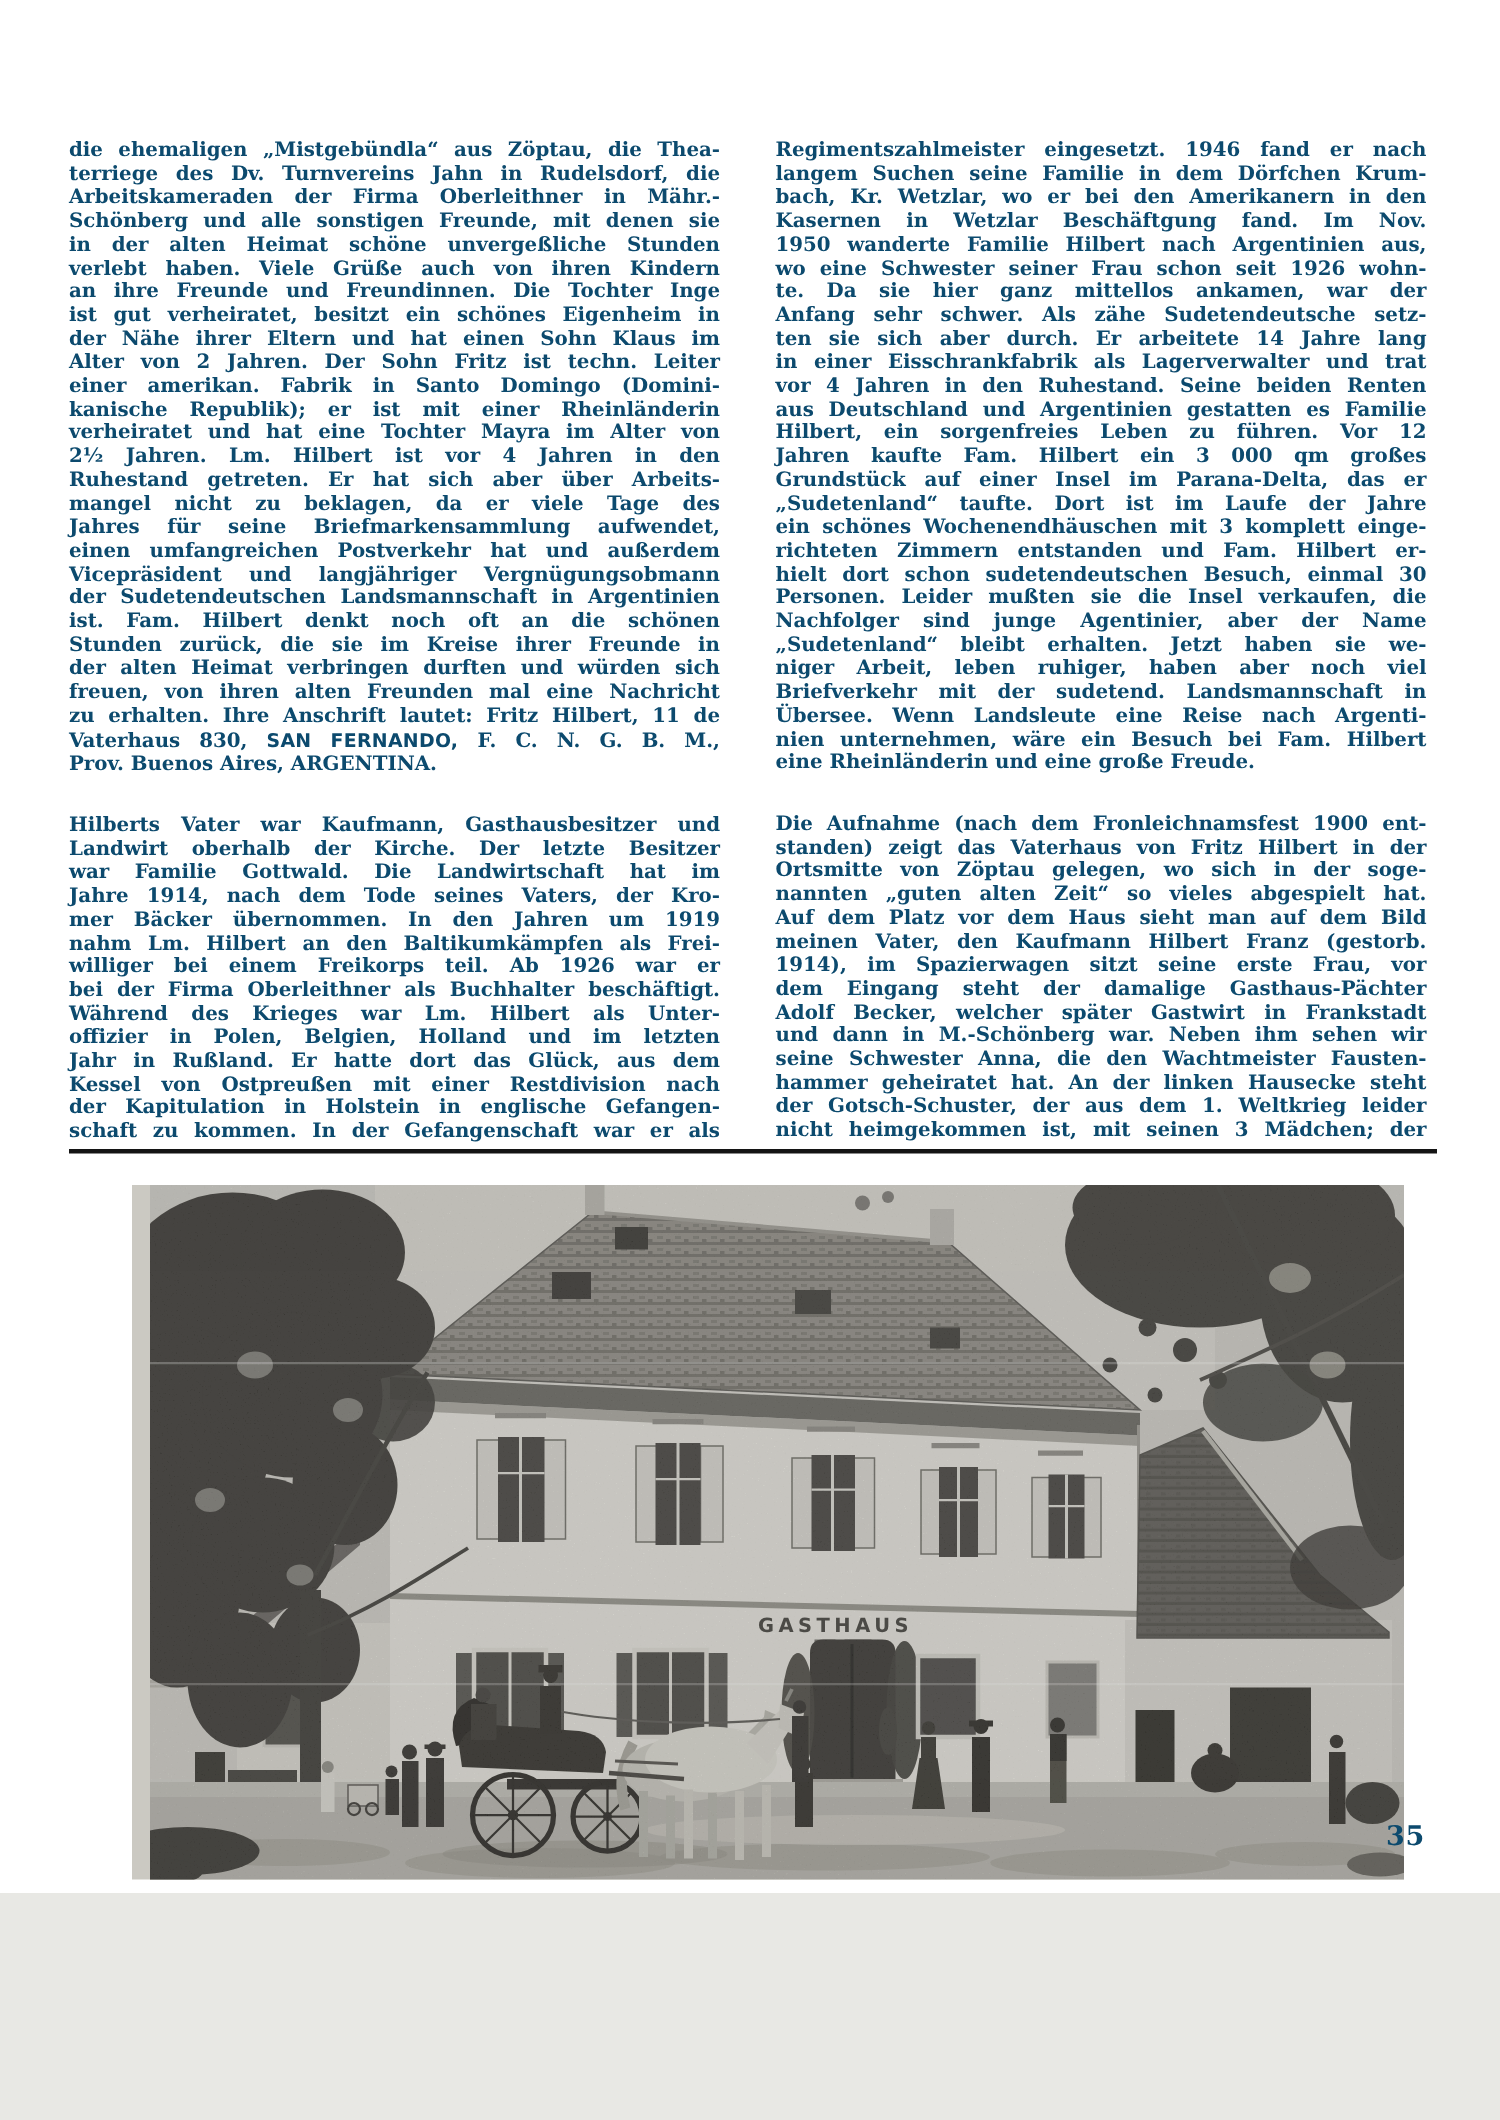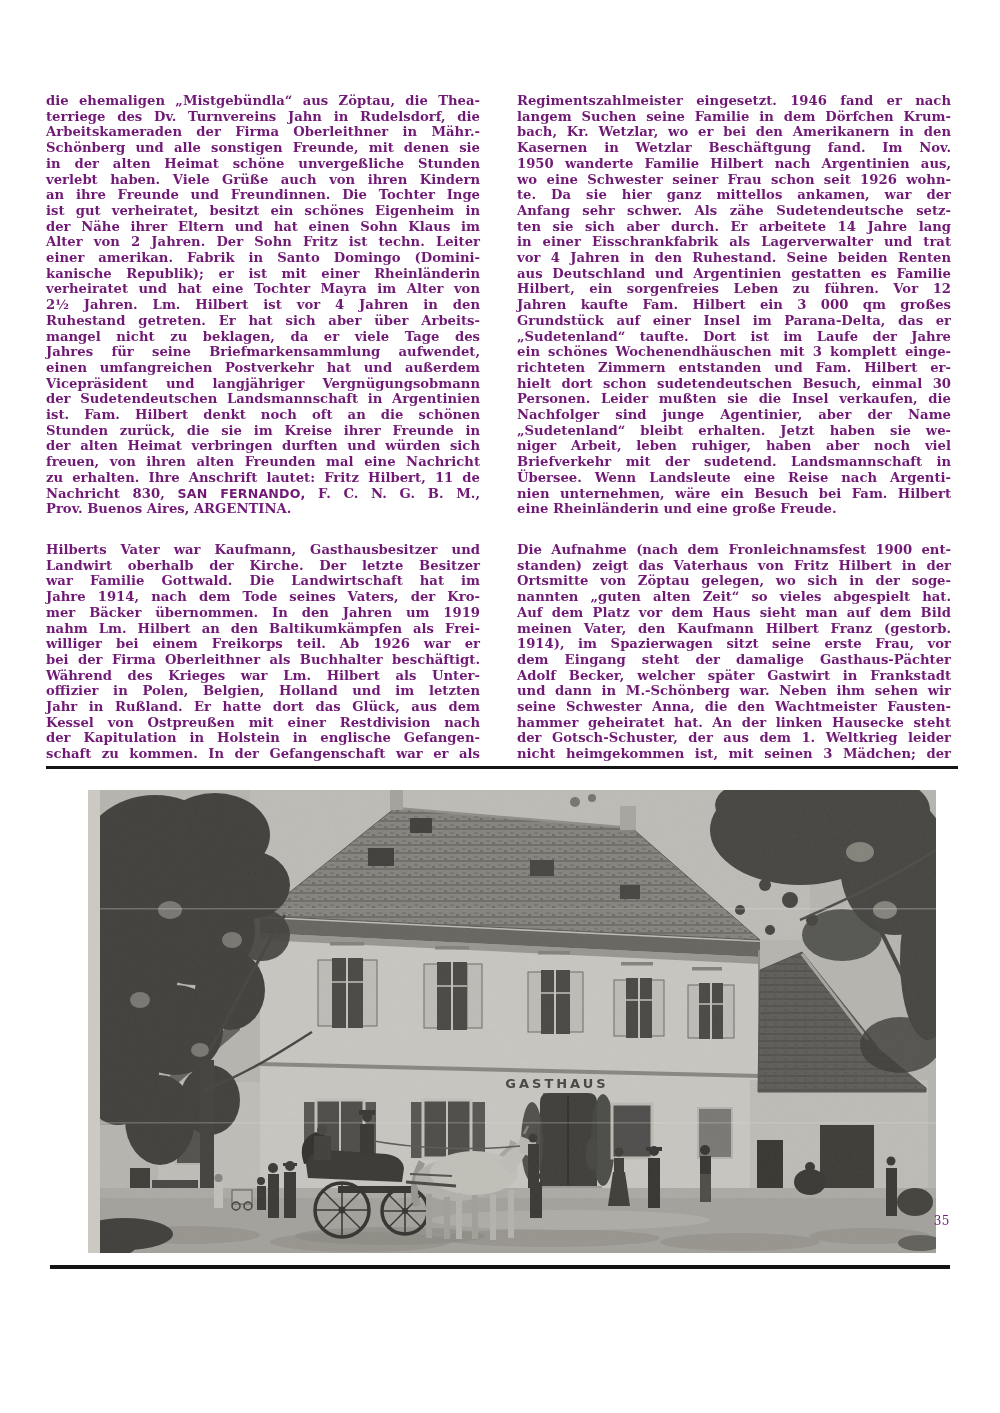--- a/index.html
+++ b/index.html
@@ -1,20 +1,20 @@
 <!DOCTYPE html>
 <html><head>
 <meta charset="utf-8">
 <style>
   html,body{margin:0;padding:0;background:#e8e8e4;}
   .page{
-    position:relative;width:1000px;height:1413px;margin:0 auto;
+    position:relative;width:1000px;height:1262px;margin:0 auto;
     background:#ffffff;overflow:hidden;
     font-family:"DejaVu Serif","Liberation Serif",serif;
-    color:#701a75;
+    color:#0c4a6e;
   }
   .columns{
     position:absolute;left:46px;top:93px;width:905px;
     display:flex;gap:37px;
   }
   .col{width:434px;}
   .para{margin:0;}
   .para + .para{margin-top:25px;}
   .lines{
     white-space:pre-line;
@@ -42,21 +42,21 @@
   .top-rule{left:46px;top:766px;width:912px;height:3px;}
   .bottom-rule{left:50px;top:1265px;width:900px;height:4px;}
   .photo{
     position:absolute;left:88px;top:790px;width:836px;height:463px;
     background:#cbc9c2;
     padding-left:12px;
   }
   .photo svg{display:block;width:836px;height:463px;}
   .page-number{
     position:absolute;top:1214px;right:50px;
-    font-size:12px;font-weight:400;letter-spacing:.5px;
+    font-size:18px;font-weight:700;letter-spacing:.5px;
   }
 </style>
 </head>
 <body>
 
 <div class="page">
 
   <div class="columns">
     <div class="col">
       <div class="para">
@@ -78,21 +78,21 @@
 mangel nicht zu beklagen, da er viele Tage des
 Jahres für seine Briefmarkensammlung aufwendet,
 einen umfangreichen Postverkehr hat und außerdem
 Vicepräsident und langjähriger Vergnügungsobmann
 der Sudetendeutschen Landsmannschaft in Argentinien
 ist. Fam. Hilbert denkt noch oft an die schönen
 Stunden zurück, die sie im Kreise ihrer Freunde in
 der alten Heimat verbringen durften und würden sich
 freuen, von ihren alten Freunden mal eine Nachricht
 zu erhalten. Ihre Anschrift lautet: Fritz Hilbert, 11 de</div>
-        <div class="addr-line"><span>Nachricht 830, </span><span class="addr-bold">SAN FERNANDO,</span><span> F. C. N. G. B. M.,</span></div>
+        <div class="addr-line"><span>Vaterhaus 830, </span><span class="addr-bold">SAN FERNANDO,</span><span> F. C. N. G. B. M.,</span></div>
         <div class="last-line">Prov. Buenos Aires, ARGENTINA.</div>
       </div>
       <div class="para">
         <div class="lines">Hilberts Vater war Kaufmann, Gasthausbesitzer und
 Landwirt oberhalb der Kirche. Der letzte Besitzer
 war Familie Gottwald. Die Landwirtschaft hat im
 Jahre 1914, nach dem Tode seines Vaters, der Kro-
 mer Bäcker übernommen. In den Jahren um 1919
 nahm Lm. Hilbert an den Baltikumkämpfen als Frei-
 williger bei einem Freikorps teil. Ab 1926 war er

